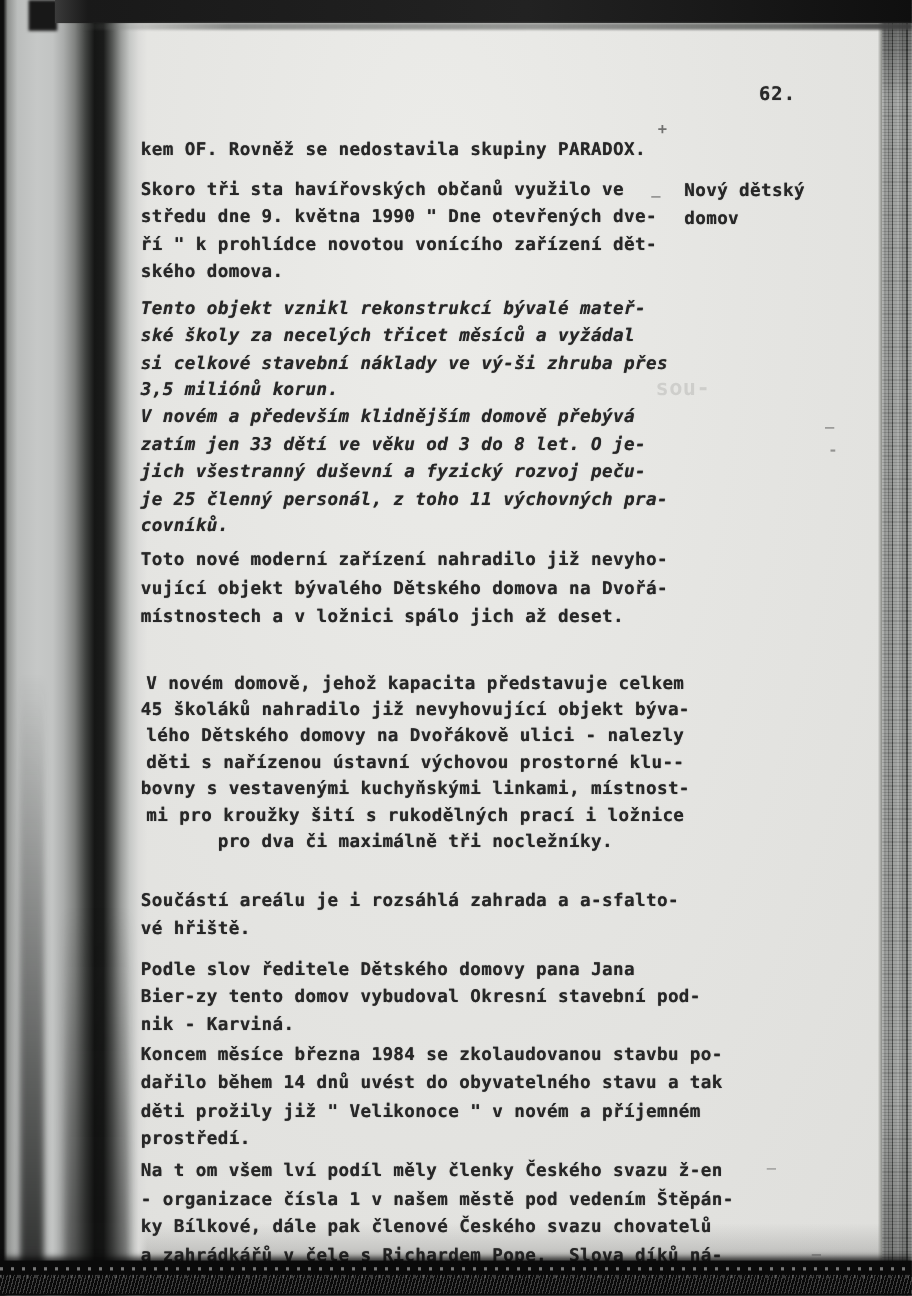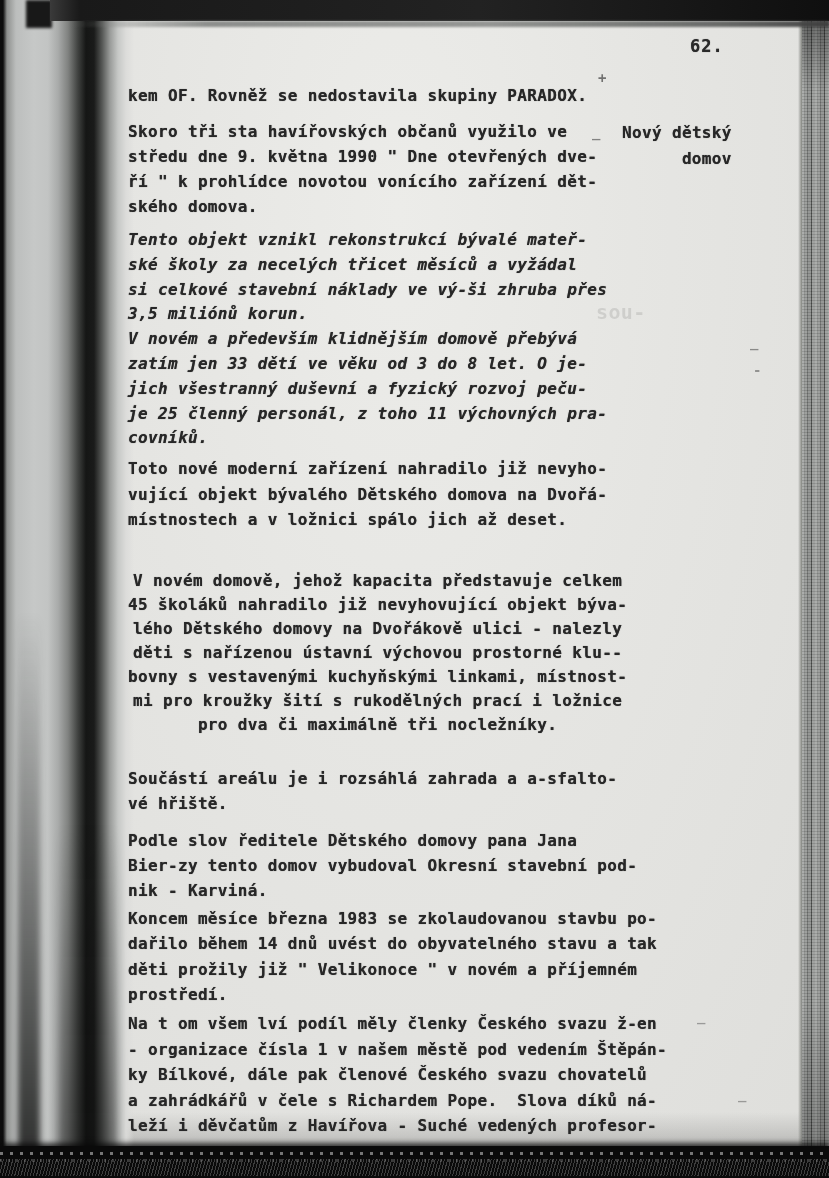--- a/index.html
+++ b/index.html
@@ -45,36 +45,36 @@
   
   .bottom-band{position:absolute;left:0;right:0;top:1146px;height:32px;background:#0a0a0a;z-index:6;
     box-shadow:0 -3px 5px rgba(10,10,10,.75);}
   .bottom-band::before{content:"";position:absolute;left:0;right:0;top:6px;height:3px;opacity:.8;
     background:repeating-linear-gradient(90deg, rgba(255,255,255,.55) 0 3px, rgba(255,255,255,0) 3px 10px);}
   .bottom-band::after{content:"";position:absolute;left:0;right:0;top:13px;bottom:2px;opacity:.75;
     background:repeating-linear-gradient(105deg, rgba(210,210,210,.35) 0 1px, transparent 1px 3px),
                repeating-linear-gradient(90deg, rgba(255,255,255,.25) 0 2px, transparent 2px 8px);
     background-size:100% 100%, 100% 3px;background-repeat:repeat, repeat-x;}
   
-  .text-layer{position:absolute;inset:0;z-index:3;color:#272727;}
+  .text-layer{position:absolute;inset:0;z-index:3;color:#272727;margin-top:40px;}
   .para{position:absolute;left:128px;white-space:pre;font-size:16px;font-weight:700;
         letter-spacing:.35px;text-shadow:0 0 .8px rgba(40,40,40,.8);}
   .line{white-space:pre;}
   .p1{top:83px;line-height:25px;}
   .p2{top:119px;line-height:25px;}
   .p3{top:228px;line-height:24.8px;font-style:italic;}
   .p4{top:456px;line-height:25.7px;}
   .p5{top:569px;line-height:24px;text-align:center;}
   .p6{top:766px;line-height:25px;}
   .p7{top:828px;line-height:25px;}
   .p8{top:906px;line-height:25.4px;}
   .p9{top:1011px;line-height:25.5px;}
   .margin-note{position:absolute;left:622px;top:120px;line-height:25.5px;font-size:16px;
         font-weight:700;letter-spacing:.35px;white-space:pre;color:#272727;
-        text-shadow:0 0 .8px rgba(40,40,40,.8);text-align:right;}
+        text-shadow:0 0 .8px rgba(40,40,40,.8);}
   .page-number{position:absolute;left:690px;top:36px;font-size:17px;font-weight:700;
         letter-spacing:1px;color:#2a2a2a;text-shadow:0 0 .8px rgba(40,40,40,.8);}
   
   .art{position:absolute;font-size:14px;font-weight:700;color:#333;}
   .art1{left:598px;top:70px;opacity:.65;}
   .art2{left:592px;top:124px;opacity:.55;}
   .art3{left:596px;top:300px;opacity:.13;font-size:20px;letter-spacing:.35px;}
   .art4{left:750px;top:334px;opacity:.5;}
   .art5{left:753px;top:362px;opacity:.45;}
   .art6{left:697px;top:1008px;opacity:.4;}
@@ -91,21 +91,21 @@
     <div class="page-number">62.</div>
     <div class="margin-note"><div class="line">Nový dětský</div><div class="line">domov</div></div>
     <div>
         <div class="para p1"><div class="line">kem OF. Rovněž se nedostavila skupiny PARADOX.</div></div>
         <div class="para p2"><div class="line">Skoro tři sta havířovských občanů využilo ve</div><div class="line">středu dne 9. května 1990 " Dne otevřených dve-</div><div class="line">ří " k prohlídce novotou vonícího zařízení dět-</div><div class="line">ského domova.</div></div>
         <div class="para p3"><div class="line">Tento objekt vznikl rekonstrukcí bývalé mateř-</div><div class="line">ské školy za necelých třicet měsíců a vyžádal</div><div class="line">si celkové stavební náklady ve vý-ši zhruba přes</div><div class="line">3,5 miliónů korun.</div><div class="line">V novém a především klidnějším domově přebývá</div><div class="line">zatím jen 33 dětí ve věku od 3 do 8 let. O je-</div><div class="line">jich všestranný duševní a fyzický rozvoj peču-</div><div class="line">je 25 členný personál, z toho 11 výchovných pra-</div><div class="line">covníků.</div></div>
         <div class="para p4"><div class="line">Toto nové moderní zařízení nahradilo již nevyho-</div><div class="line">vující objekt bývalého Dětského domova na Dvořá-</div><div class="line">místnostech a v ložnici spálo jich až deset.</div></div>
         <div class="para p5"><div class="line">V novém domově, jehož kapacita představuje celkem</div><div class="line">45 školáků nahradilo již nevyhovující objekt býva-</div><div class="line">lého Dětského domovy na Dvořákově ulici - nalezly</div><div class="line">děti s nařízenou ústavní výchovou prostorné klu--</div><div class="line">bovny s vestavenými kuchyňskými linkami, místnost-</div><div class="line">mi pro kroužky šití s rukodělných prací i ložnice</div><div class="line">pro dva či maximálně tři nocležníky.</div></div>
         <div class="para p6"><div class="line">Součástí areálu je i rozsáhlá zahrada a a-sfalto-</div><div class="line">vé hřiště.</div></div>
         <div class="para p7"><div class="line">Podle slov ředitele Dětského domovy pana Jana</div><div class="line">Bier-zy tento domov vybudoval Okresní stavební pod-</div><div class="line">nik - Karviná.</div></div>
-        <div class="para p8"><div class="line">Koncem měsíce března 1983 se zkolaudovanou stavbu po-</div><div class="line">dařilo během 14 dnů uvést do obyvatelného stavu a tak</div><div class="line">děti prožily již " Velikonoce " v novém a příjemném</div><div class="line">prostředí.</div></div>
+        <div class="para p8"><div class="line">Koncem měsíce března 1984 se zkolaudovanou stavbu po-</div><div class="line">dařilo během 14 dnů uvést do obyvatelného stavu a tak</div><div class="line">děti prožily již " Velikonoce " v novém a příjemném</div><div class="line">prostředí.</div></div>
         <div class="para p9"><div class="line">Na t om všem lví podíl měly členky Českého svazu ž-en</div><div class="line">- organizace čísla 1 v našem městě pod vedením Štěpán-</div><div class="line">ky Bílkové, dále pak členové Českého svazu chovatelů</div><div class="line">a zahrádkářů v čele s Richardem Pope.  Slova díků ná-</div><div class="line">leží i děvčatům z Havířova - Suché vedených profesor-</div></div>
       </div>
     <div>
         <span class="art art1">+</span>
         <span class="art art2">_</span>
         <span class="art art3">sou-</span>
         <span class="art art4">_</span>
         <span class="art art5">-</span>
         <span class="art art6">_</span>
         <span class="art art7">_</span>

